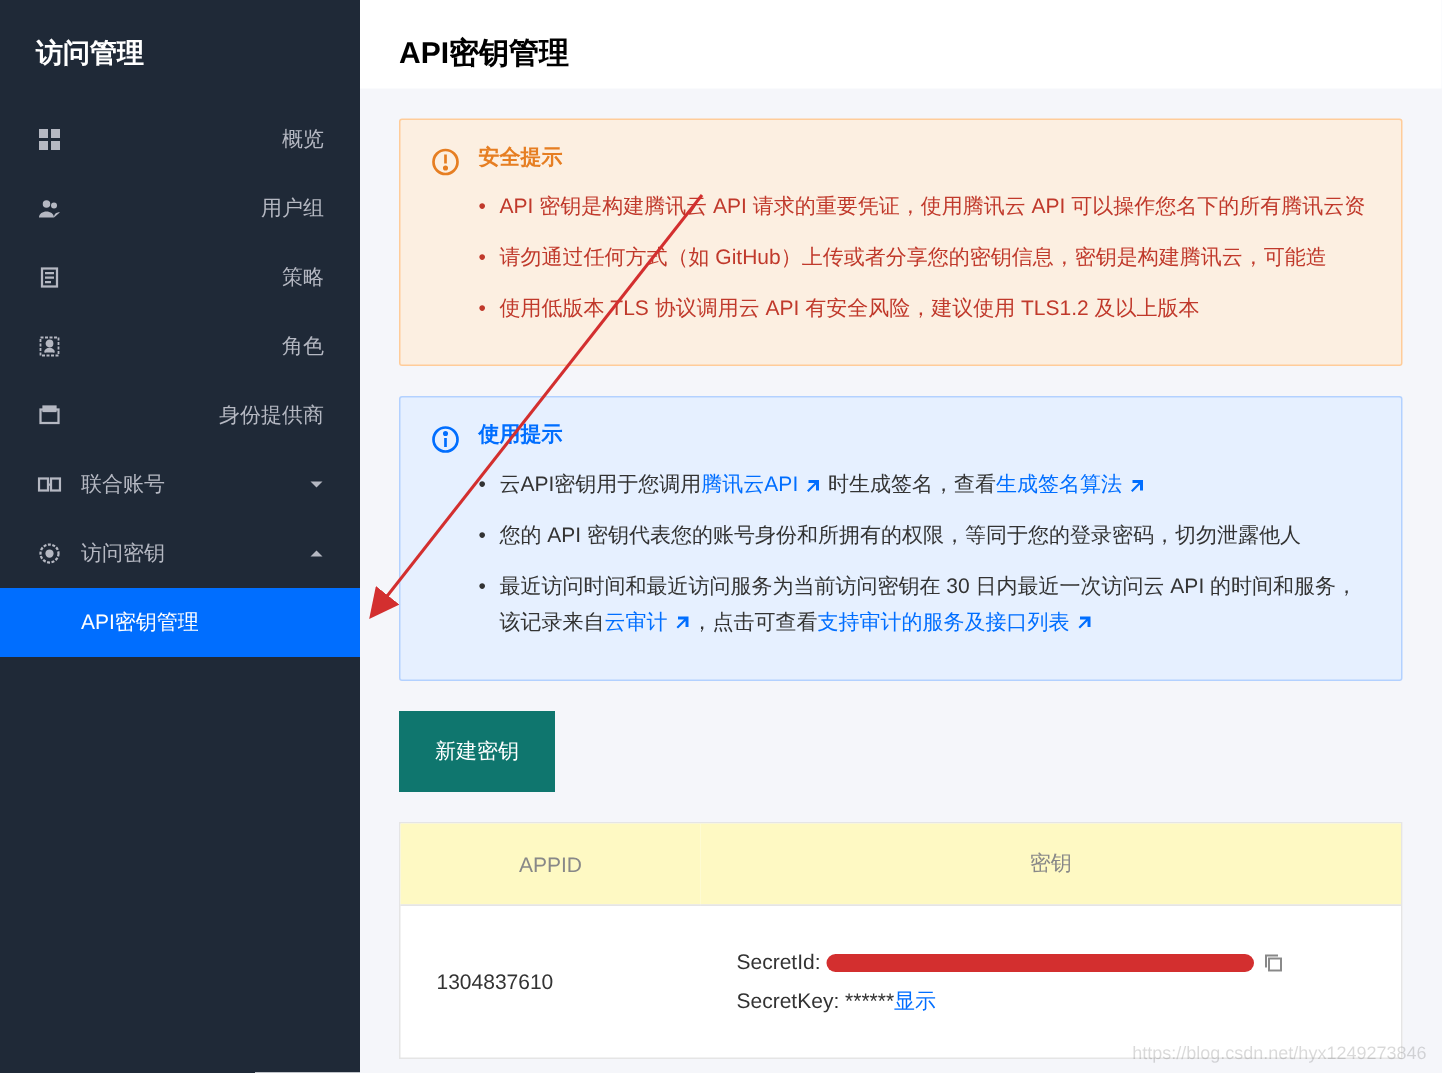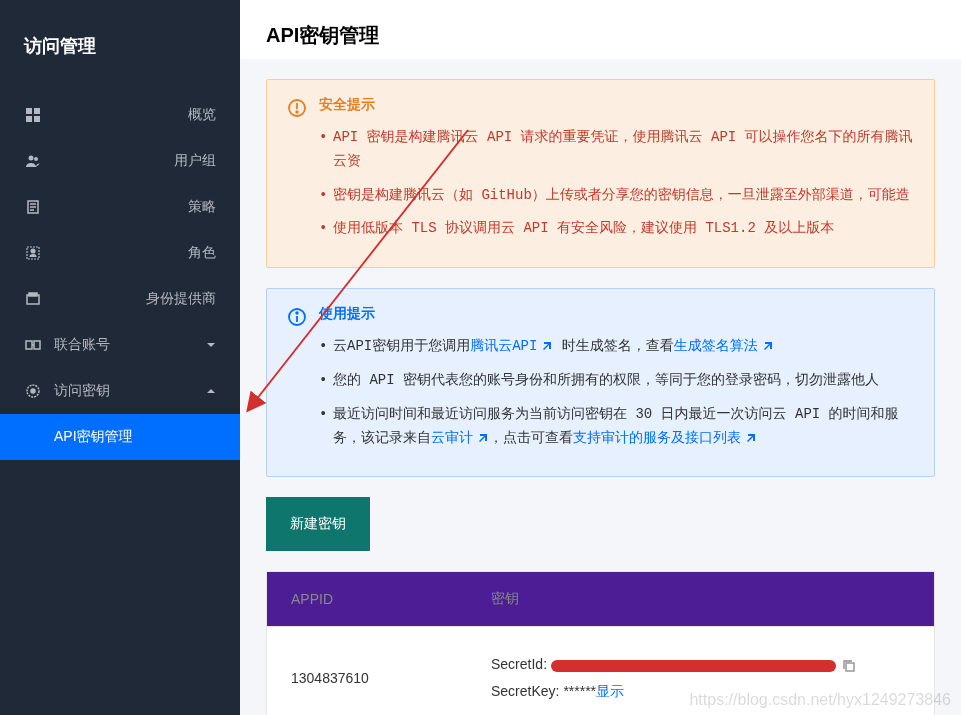--- a/index.html
+++ b/index.html
@@ -1,51 +1,51 @@
 <!DOCTYPE html>
 <html><head>
   <meta charset="utf-8">
   <style>
     * { margin: 0; padding: 0; box-sizing: border-box; }
     body { font-family: -apple-system, BlinkMacSystemFont, "Segoe UI", "PingFang SC", "Microsoft YaHei", sans-serif; font-size: 14px; color: #333; background: #f5f6fa; width: 961px; height: 715px; overflow: hidden; position: relative; }
     .layout { display: flex; height: 100%; }
     .sidebar { width: 240px; background: #1f2937; color: #ccc; flex-shrink: 0; }
-    .sidebar-title { color: #fff; font-size: 18px; font-weight: bold; padding: 34px 24px; }
+    .sidebar-title { color: #fff; font-size: 18px; font-weight: bold; padding: 23px 24px; }
     .nav-item { display: flex; align-items: center; padding: 14px 24px; color: #b5b8c2; cursor: pointer; position: relative; justify-content: space-between; }
     .nav-item.active { background: #006eff; color: #fff; }
     .nav-item .ico { width: 18px; height: 18px; margin-right: 12px; display: flex; align-items: center; justify-content: center; }
     .nav-item.sub { padding-left: 54px; }
     .nav-item .chev { margin-left: auto; }
     .main { flex: 1; background: #f5f6fa; overflow-y: auto; }
     .page-title { font-size: 20px; font-weight: bold; color: #000; padding: 22px 26px 10px; background: #fff; }
     .content { padding: 20px 26px; }
     .alert { border: 1px solid; border-radius: 2px; padding: 16px 20px; margin-bottom: 20px; display: flex; }
     .alert.warning { background: #fcefe1; border-color: #ffcc99; }
     .alert.info { background: #e6f0ff; border-color: #b3d1ff; }
     .alert-ico { width: 20px; height: 20px; margin-right: 12px; flex-shrink: 0; margin-top: 2px; }
     .alert-body { flex: 1; }
     .alert-title { font-weight: bold; margin-bottom: 12px; }
     .alert.warning .alert-title { color: #e67e22; }
     .alert.info .alert-title { color: #006eff; }
-    .alert ul { list-style: none; font-family: Liberation Mono, monospace; }
+    .alert ul { list-style: none; }
     .alert li { position: relative; padding-left: 14px; margin-bottom: 10px; line-height: 1.7; }
     .alert.warning li { color: #c0392b; }
     .alert.info li { color: #333; }
     .alert li:before { content: "•"; position: absolute; left: 0; }
     .link { color: #006eff; cursor: pointer; }
     .ext-ico { display: inline-flex; vertical-align: middle; margin-left: 4px; }
     .btn-primary { background: #0f766e; color: #fff; border: none; padding: 18px 24px; font-size: 14px; cursor: pointer; margin-bottom: 20px; }
     .tbl-wrap { background: #fff; border: 1px solid #e5e5e5; }
     .tbl { width: 100%; border-collapse: collapse; }
-    .tbl th { text-align: left; padding: 18px 24px; color: #888; font-weight: normal; border-bottom: 1px solid #e5e5e5; background: #4c1d95; }
+    .tbl th { text-align: center; padding: 18px 24px; color: #888; font-weight: normal; border-bottom: 1px solid #e5e5e5; background: #fef9c3; }
     .tbl td { padding: 24px 24px; color: #333; vertical-align: middle; }
     .secret-row { line-height: 1.9; }
     .redacted { display: inline-block; width: 285px; height: 12px; background: #d32f2f; border-radius: 6px; vertical-align: middle; }
     .copy-ico { display: inline-flex; vertical-align: middle; margin-left: 6px; cursor: pointer; }
-    .watermark { position: absolute; bottom: 6px; right: 10px; color: rgba(0,0,0,0.15); font-size: 16px; pointer-events: none; }
+    .watermark { position: absolute; bottom: 6px; right: 10px; color: rgba(0,0,0,0.15); font-size: 12px; pointer-events: none; }
     .arrow-svg { position: absolute; left: 238px; top: 110px; pointer-events: none; z-index: 10; }
   </style>
 </head>
 <body>
 
 <div class="layout">
   <div class="sidebar">
     <div class="sidebar-title">访问管理</div>
 
     <div class="nav-item">
@@ -144,21 +144,21 @@
       <div class="alert warning">
         <span class="alert-ico"><svg width="20" height="20" viewBox="0 0 20 20" fill="none" stroke="#e67e22" stroke-width="1.8">
               <circle cx="10" cy="10" r="8"></circle>
               <line x1="10" y1="5" x2="10" y2="11"></line>
               <circle cx="10" cy="14" r="0.8" fill="#e67e22"></circle>
             </svg></span>
         <div class="alert-body">
           <div class="alert-title">安全提示</div>
           <ul>
             <li>API 密钥是构建腾讯云 API 请求的重要凭证，使用腾讯云 API 可以操作您名下的所有腾讯云资</li>
-            <li>密钥是构建腾讯云（如 GitHub）上传或者分享您的密钥信息，一旦泄露至外部渠道，可能造</li>
+            <li>请勿通过任何方式（如 GitHub）上传或者分享您的密钥信息，密钥是构建腾讯云，可能造</li>
             <li>使用低版本 TLS 协议调用云 API 有安全风险，建议使用 TLS1.2 及以上版本</li>
           </ul>
         </div>
       </div>
 
       <div class="alert info">
         <span class="alert-ico"><svg width="20" height="20" viewBox="0 0 20 20" fill="none" stroke="#006eff" stroke-width="1.8">
               <circle cx="10" cy="10" r="8"></circle>
               <circle cx="10" cy="6" r="0.8" fill="#006eff"></circle>
               <line x1="10" y1="9" x2="10" y2="15"></line>

